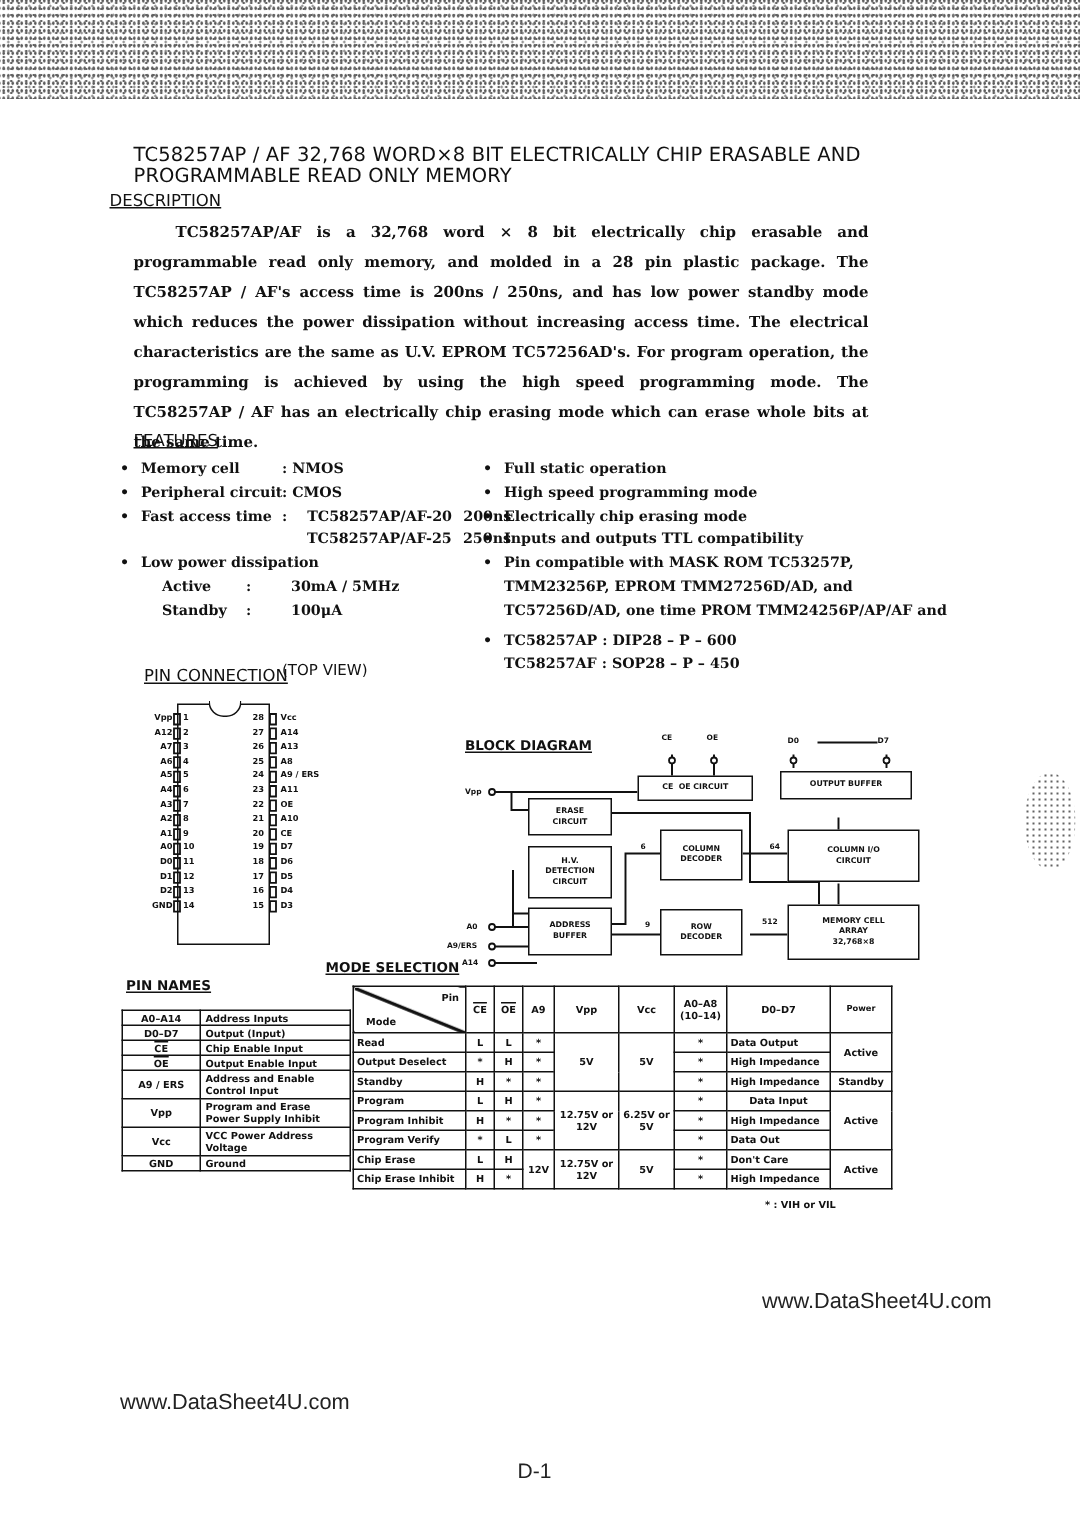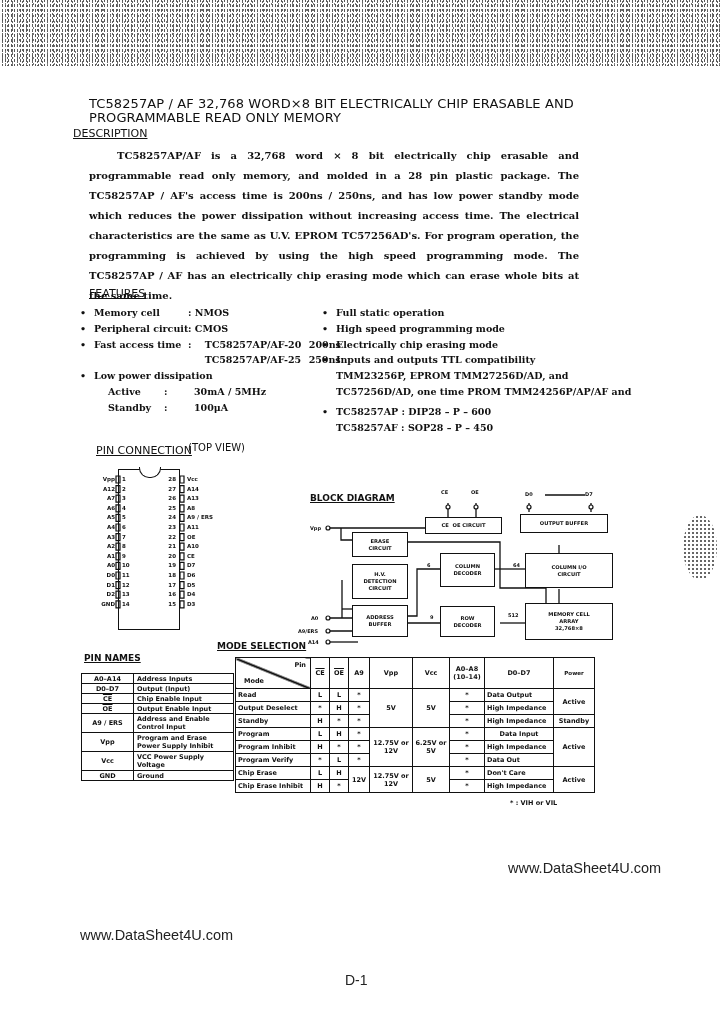--- a/index.html
+++ b/index.html
@@ -56,20 +56,21 @@
   <div class="row"><span class="bullet"></span><span style="display:inline-block;width:94px"></span>&nbsp; <span style="display:inline-block;width:104px;margin-left:10px">TC58257AP/AF-25</span><span>250ns</span></div>
   <div class="row"><span class="bullet">•</span><span>Low power dissipation</span></div>
   <div class="row"><span class="bullet"></span><span style="display:inline-block;width:56px;margin-left:14px">Active</span><span style="display:inline-block;width:30px">:</span><span>30mA / 5MHz</span></div>
   <div class="row"><span class="bullet"></span><span style="display:inline-block;width:56px;margin-left:14px">Standby</span><span style="display:inline-block;width:30px">:</span><span>100μA</span></div>
 </div>
 <div class="abs feat" style="left:322px;top:305px;width:300px;">
   <div class="row"><span class="bullet">•</span><span>Full static operation</span></div>
   <div class="row"><span class="bullet">•</span><span>High speed programming mode</span></div>
   <div class="row"><span class="bullet">•</span><span>Electrically chip erasing mode</span></div>
   <div class="row"><span class="bullet">•</span><span>Inputs and outputs TTL compatibility</span></div>
+  <div class="row"><span class="bullet">•</span><span>Pin compatible with MASK ROM TC53257P,</span></div>
   <div class="row"><span class="bullet"></span><span>TMM23256P, EPROM TMM27256D/AD, and</span></div>
   <div class="row"><span class="bullet"></span><span>TC57256D/AD, one time PROM TMM24256P/AP/AF and</span></div>
   <div class="row" style="margin-top:4px"><span class="bullet">•</span><span>TC58257AP : DIP28 – P – 600</span></div>
   <div class="row"><span class="bullet"></span><span>TC58257AF : SOP28 – P – 450</span></div>
 </div>
 
 <div class="abs h" style="left:96px;top:444px;font-size:11px;">PIN CONNECTION</div>
 <div class="abs" style="left:188px;top:442px;font-family:'DejaVu Sans',sans-serif;font-size:10px;">(TOP VIEW)</div>
 <div class="abs chip"></div>
 <div class="abs notch"></div>
@@ -227,21 +228,21 @@
   <tr>
         <td class="k">A9 / ERS</td>
         <td style="height:18px">Address and Enable Control Input</td>
       </tr>
   <tr>
         <td class="k">Vpp</td>
         <td style="height:18px">Program and Erase Power Supply Inhibit</td>
       </tr>
   <tr>
         <td class="k">Vcc</td>
-        <td style="height:18px">VCC Power Supply Voltage</td>
+        <td style="height:18px">VCC Power Address Voltage</td>
       </tr>
   <tr>
         <td class="k">GND</td>
         <td>Ground</td>
       </tr>
 </tbody>
   </table>
 
 <div class="abs h" style="left:217px;top:641px;font-size:9px;font-weight:bold;text-align:center;">MODE SELECTION</div>
 <table class="ms">

